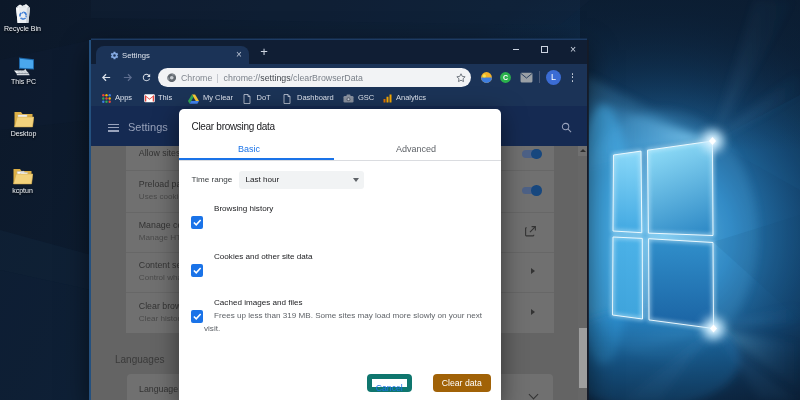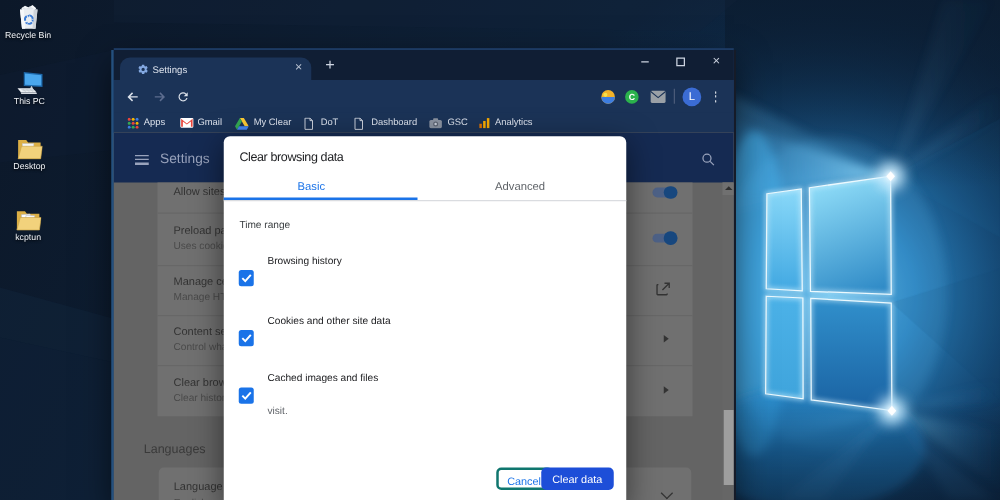--- a/index.html
+++ b/index.html
@@ -38,22 +38,22 @@
 #dlg{position:absolute;left:179px;top:109px;width:322px;height:296px;background:#fff;border-radius:5px;box-shadow:0 6px 24px rgba(0,0,0,.5);font-family:"Liberation Sans",sans-serif}
 #dlg .title{position:absolute;left:12.5px;top:11.5px;font-size:10px;letter-spacing:-0.3px;line-height:12.5px;color:#202124}
 .tabtx{position:absolute;top:34.5px;font-size:9px;line-height:10px}
 #tabline{position:absolute;left:0;top:48.5px;width:155px;height:2px;background:#1a73e8}
 #dlgsep{position:absolute;left:0;top:50.5px;width:100%;height:1px;background:#dadce0}
 .dtx{position:absolute;font-size:8.1px;color:#202124;line-height:12.5px;white-space:nowrap}
 .dts{position:absolute;font-size:8.1px;color:#5f6368;line-height:12.5px;white-space:nowrap}
 #sel{position:absolute;left:60px;top:61.5px;width:125px;height:18.5px;background:#f1f3f4;border-radius:3px}
 .cb{position:absolute;left:11.5px;width:12.5px;height:12.5px;background:#1a73e8;border-radius:2px}
 .btn{position:absolute;top:264.5px;height:18px;border-radius:4px;font-size:8.7px;line-height:18px;text-align:center}
-#btnc{left:218px;width:44.5px;border:2px solid #0f766e;color:#1a73e8}
-#btnd{left:254px;width:57.5px;background:#1d4ed8;color:#fff}
+#btnc{left:188px;width:44.5px;border:5px solid #0f766e;color:#1a73e8}
+#btnd{left:254px;width:57.5px;background:#a16207;color:#fff}
 </style></head><body>
 <svg id="wall" width="800" height="400" viewBox="0 0 800 400">
 <defs>
 <linearGradient id="base" x1="0" y1="0" x2="800" y2="400" gradientUnits="userSpaceOnUse">
 <stop offset="0" stop-color="#0c1829"></stop>
         <stop offset="0.5" stop-color="#0e2138"></stop>
         <stop offset="1" stop-color="#0b1d33"></stop>
 </linearGradient>
 <radialGradient id="glow" cx="663" cy="235" r="275" gradientUnits="userSpaceOnUse">
 <stop offset="0" stop-color="#66c6f4" stop-opacity="0.95"></stop>
@@ -230,20 +230,32 @@
 <div id="toolbar">
 <svg width="11" height="11" viewBox="0 0 24 24" style="position:absolute;left:10px;top:7.5px">
 <path fill="none" stroke="#dbe1ea" stroke-width="2.6" d="M20 12 H5 M11 5 l-7 7 7 7"></path>
 </svg>
 <svg width="11" height="11" viewBox="0 0 24 24" style="position:absolute;left:31px;top:7.5px">
 <path fill="none" stroke="#5d6d8f" stroke-width="2.6" d="M4 12 H19 M13 5 l7 7 -7 7"></path>
 </svg>
 <svg width="11" height="11" viewBox="0 0 24 24" style="position:absolute;left:50px;top:7.5px">
 <path fill="#dbe1ea" d="M17.65 6.35A8 8 0 1 0 19.73 14h-2.08A6 6 0 1 1 12 6c1.66 0 3.14.69 4.22 1.78L13 11h7V4l-2.35 2.35z"></path>
 </svg>
+<div id="omni">
+<svg width="9.5" height="9.5" viewBox="0 0 24 24" style="position:absolute;left:8.5px;top:4.5px">
+<circle cx="12" cy="12" r="11" fill="#62686f"></circle>
+<circle cx="12" cy="12" r="4.6" fill="#c9cdd2"></circle>
+<path d="M12 1 A11 11 0 0 1 21.5 6.5 L12 6.5 Z" fill="#80868d"></path>
+<path d="M1.5 8 L7.5 16 L2.5 18 A11 11 0 0 1 1.5 8 Z" fill="#8b9198"></path>
+</svg>
+<span class="otxt"><span style="color:#81878f">Chrome</span><span style="color:#b6bbc2;margin:0 5px 0 4px">|</span><span style="color:#7a8089">chrome://</span><span style="color:#43484f">settings</span><span style="color:#7a8089">/clearBrowserData</span></span>
+<svg width="12" height="12" viewBox="0 0 24 24" style="position:absolute;left:297px;top:3.5px">
+<path fill="none" stroke="#6e747c" stroke-width="1.9" d="M12 3.5l2.5 5.3 5.8.7-4.3 4 1.1 5.7-5.1-2.8-5.1 2.8 1.1-5.7-4.3-4 5.8-.7z"></path>
+</svg>
+</div>
 <svg width="13" height="13" viewBox="0 0 24 24" style="position:absolute;left:389px;top:6.5px">
 <circle cx="12" cy="12" r="10" fill="#f3b229"></circle>
 <path d="M2 12 a10 10 0 0 0 20 0 z" fill="#3d7de0"></path>
 <circle cx="8" cy="9" r="3" fill="#f6e04a"></circle>
 </svg>
 <svg width="13" height="13" viewBox="0 0 24 24" style="position:absolute;left:408px;top:6.5px">
 <circle cx="12" cy="12" r="10" fill="#2bb24c"></circle>
 <text x="12" y="16.5" font-size="13" font-weight="bold" fill="#fff" text-anchor="middle" font-family="Liberation Sans">C</text>
 </svg>
 <svg width="13" height="11" viewBox="0 0 24 20" style="position:absolute;left:429px;top:7.5px">
@@ -266,21 +278,21 @@
         <circle cx="7.7" cy="4.5" r="1.2" fill="#f4b400"></circle>
 <circle cx="1.3" cy="7.7" r="1.2" fill="#3d7de0"></circle>
         <circle cx="4.5" cy="7.7" r="1.2" fill="#34a853"></circle>
         <circle cx="7.7" cy="7.7" r="1.2" fill="#e8453c"></circle>
 </svg>
 <span class="bm" style="left:24px">Apps</span>
 <svg width="11" height="8.5" viewBox="0 0 24 18" style="position:absolute;left:53px;top:4px">
 <rect x="0.5" y="0.5" width="23" height="17" rx="2" fill="#fff"></rect>
 <path d="M2 2 L12 10 L22 2 L22 16 L19 16 L19 6.5 L12 12 L5 6.5 L5 16 L2 16 Z" fill="#e8453c"></path>
 </svg>
-<span class="bm" style="left:67px">Gmail</span>
+<span class="bm" style="left:67px">This</span>
 <svg width="11" height="10" viewBox="0 0 24 21" style="position:absolute;left:97px;top:3.5px">
 <path d="M8.5 0.5 L15.5 0.5 L24 15 L17 15 Z" fill="#fcc934"></path>
 <path d="M8.5 0.5 L0 15 L3.5 21 L12 6.5 Z" fill="#34a853"></path>
 <path d="M3.5 21 L20.5 21 L24 15 L7 15 Z" fill="#4285f4"></path>
 </svg>
 <span class="bm" style="left:112px">My Clear</span>
 <svg width="8" height="10" viewBox="0 0 16 20" style="position:absolute;left:152px;top:3.5px">
 <path d="M2 1 L10 1 L14 5 L14 19 L2 19 Z" fill="none" stroke="#c9cfda" stroke-width="1.6"></path>
 <path d="M10 1 L10 5 L14 5" fill="none" stroke="#c9cfda" stroke-width="1.6"></path>
 </svg>
@@ -355,31 +367,36 @@
 </div>
 </div>
 
 <div id="dlg">
 <div class="title">Clear browsing data</div>
 <div class="tabtx" style="left:59px;color:#1a73e8">Basic</div>
 <div class="tabtx" style="left:217px;color:#5f6368">Advanced</div>
 <div id="tabline"></div>
 <div id="dlgsep"></div>
 <div class="dtx" style="left:12.5px;top:64.5px;color:#3c4043">Time range</div>
+<div id="sel">
+<span style="position:absolute;left:6.5px;top:4px;font-size:8.1px;color:#202124">Last hour</span>
+<div style="position:absolute;right:5.5px;top:7px;width:0;height:0;border-top:4px solid #5f6368;border-left:3.5px solid transparent;border-right:3.5px solid transparent"></div>
+</div>
 <div class="cb" style="top:107px"></div>
 <svg width="12.5" height="12.5" viewBox="0 0 24 24" style="position:absolute;left:11.5px;top:107px">
       <path fill="none" stroke="#fff" stroke-width="3" d="M5.5 12.5 L10 17 L18.5 7.5"></path>
     </svg>
 <div class="dtx" style="left:35px;top:93.5px">Browsing history</div>
 <div class="cb" style="top:155px"></div>
 <svg width="12.5" height="12.5" viewBox="0 0 24 24" style="position:absolute;left:11.5px;top:155px">
       <path fill="none" stroke="#fff" stroke-width="3" d="M5.5 12.5 L10 17 L18.5 7.5"></path>
     </svg>
 <div class="dtx" style="left:35px;top:141.5px">Cookies and other site data</div>
 <div class="cb" style="top:201px"></div>
 <svg width="12.5" height="12.5" viewBox="0 0 24 24" style="position:absolute;left:11.5px;top:201px">
       <path fill="none" stroke="#fff" stroke-width="3" d="M5.5 12.5 L10 17 L18.5 7.5"></path>
     </svg>
 <div class="dtx" style="left:35px;top:188px">Cached images and files</div>
-<div class="dts" style="left:35px;top:214px">visit.</div>
+<div class="dts" style="left:35px;top:201px">Frees up less than 319 MB. Some sites may load more slowly on your next</div>
+<div class="dts" style="left:25px;top:214px">visit.</div>
 <div class="btn" id="btnc">Cancel</div>
 <div class="btn" id="btnd">Clear data</div>
 </div>
 
 </body></html>

